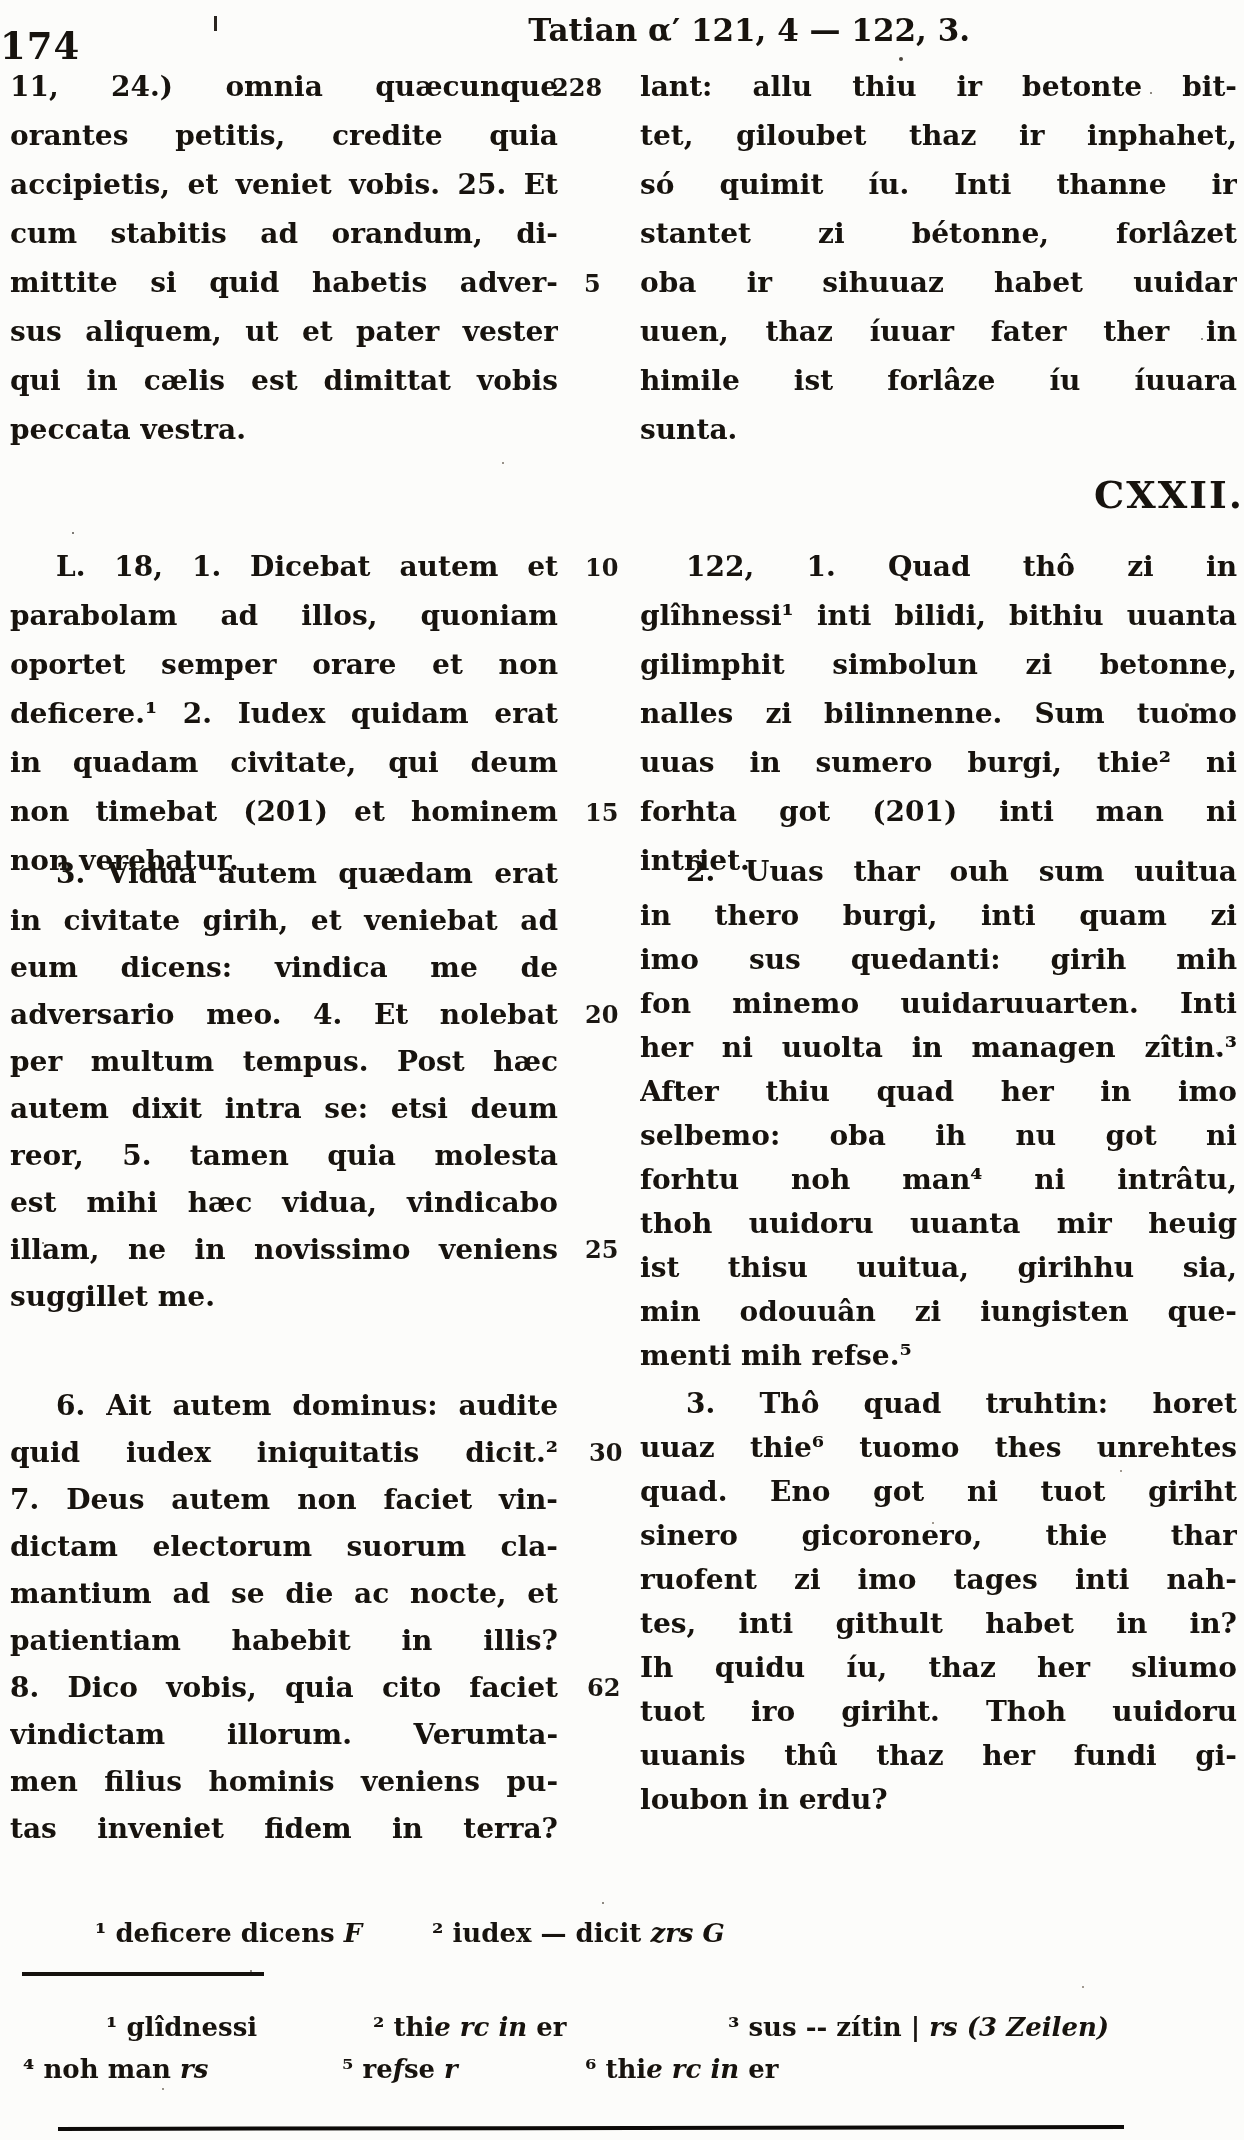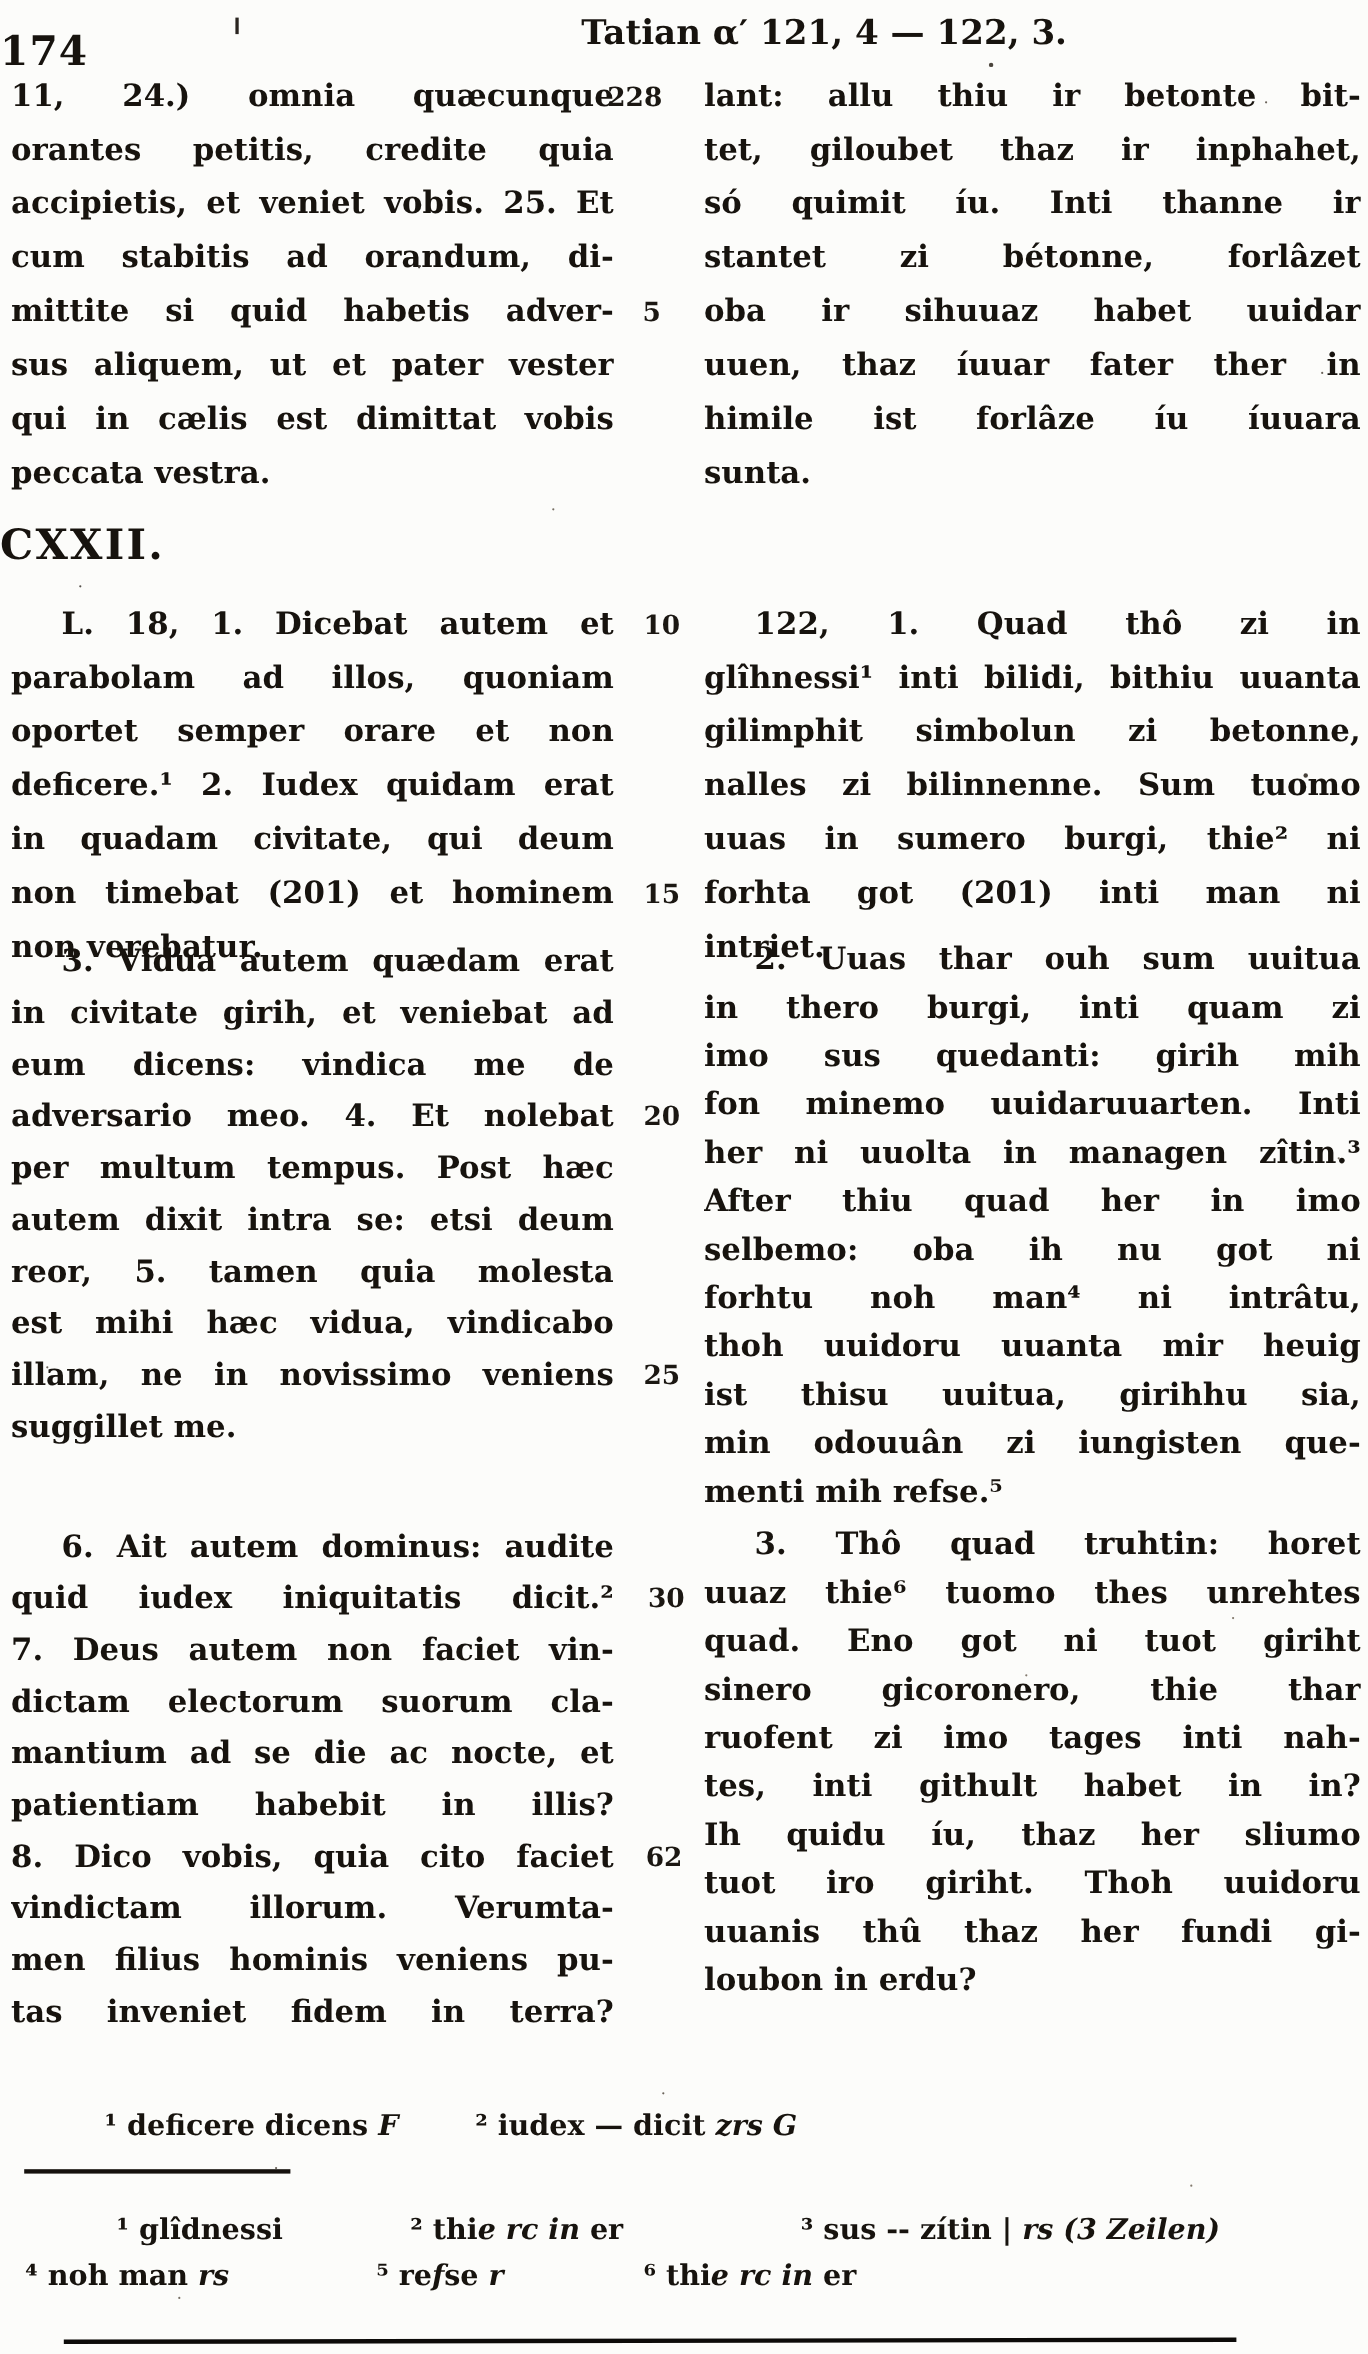--- a/index.html
+++ b/index.html
@@ -4,21 +4,21 @@
 <style>
   html,body{margin:0;padding:0;background:#e8e6e0;}
   .page{
     position:relative;width:1244px;height:2140px;margin:0 auto;
     background:#fcfcfa;color:#17130e;overflow:hidden;
     font-family:"DejaVu Serif","Liberation Serif",serif;
   }
   .pgnum{position:absolute;left:0;top:4px;font-size:37px;font-weight:bold;letter-spacing:1px;margin-top:20px;}
   .htitle{position:absolute;left:0;top:12px;width:970px;text-align:right;font-size:31px;font-weight:bold;}
   .tick{position:absolute;left:214px;top:16px;width:3px;height:15px;background:#2a2520;}
-  .heading{position:absolute;left:0;top:472px;width:1244px;text-align:left;font-size:38px;font-weight:bold;letter-spacing:2px;}
+  .heading{position:absolute;left:0;top:472px;width:1244px;text-align:right;font-size:38px;font-weight:bold;letter-spacing:2px;}
   .col{position:absolute;top:0;}
   .col.left{left:10px;width:548px;}
   .col.right{left:640px;width:597px;}
   .para{position:absolute;left:0;right:0;font-size:28px;font-weight:bold;}
   .lh49 .line{line-height:49px;height:49px;}
   .lh47 .line{line-height:47px;height:47px;}
   .lh44 .line{line-height:44px;height:44px;}
   .line{
     text-align:justify;text-align-last:justify;
     overflow:hidden;white-space:normal;

